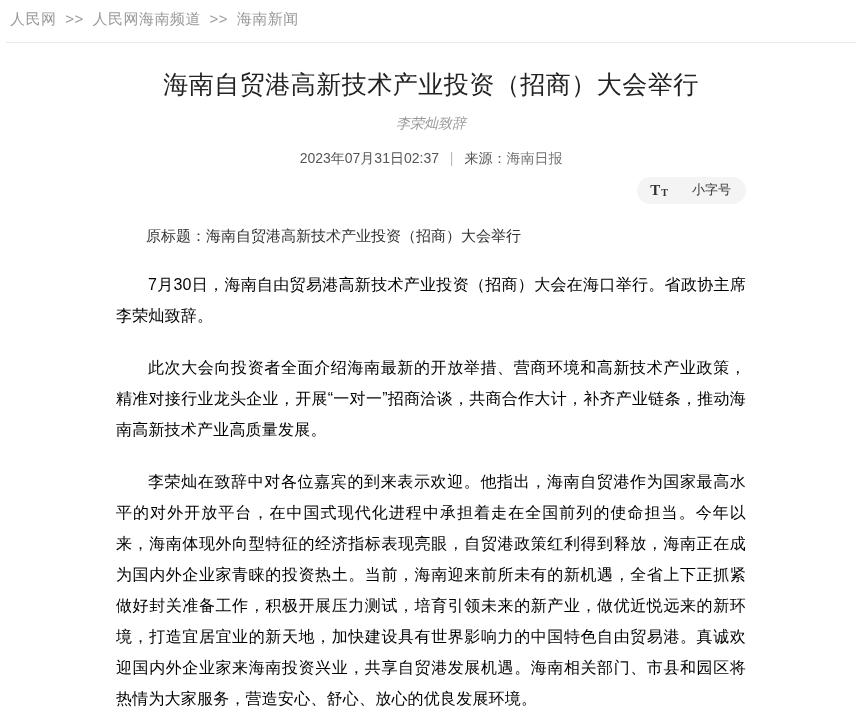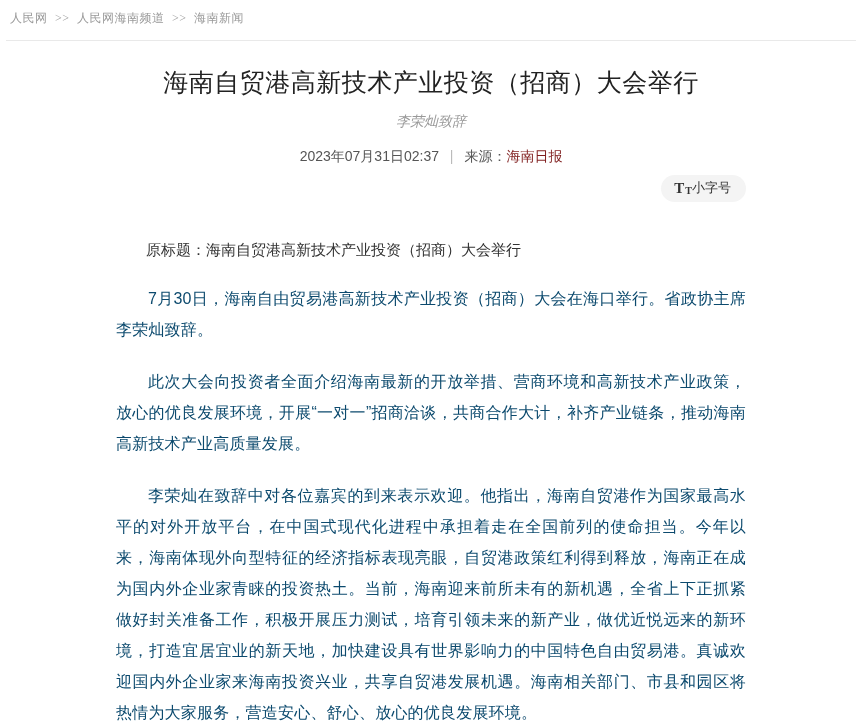--- a/index.html
+++ b/index.html
@@ -5,24 +5,23 @@
   * { margin: 0; padding: 0; box-sizing: border-box; }
   html, body {
     width: 862px; min-height: 725px;
     background: #ffffff;
     font-family: "Liberation Sans", "DejaVu Sans", sans-serif;
     color: #333;
   }
   
   .topbar {
     padding: 10px 20px 13px 10px;
-    font-size: 12px;
+    font-size: 15px;
     color: #999;
     letter-spacing: 0.5px;
-    font-family: Liberation Serif, serif;
   }
   .topbar a {
     color: #999; text-decoration: none; cursor: pointer;
   }
   .topbar .sep { color: #999; margin: 0 4px; }
   .top-divider {
     height: 0;
     border-top: 1px solid #e9e9e9;
     margin: 0 6px;
   }
@@ -47,21 +46,21 @@
     margin-top: 14px;
     font-style: italic;
   }
   .meta {
     text-align: center;
     color: #555;
     font-size: 14px;
     margin-top: 17px;
   }
   .meta .meta-sep { color: #bbb; margin: 0 7px; }
-  .meta a { color: #7f1d1d; text-decoration: none; cursor: pointer; font-family: Liberation Serif, serif; }
+  .meta a { color: #737373; text-decoration: none; cursor: pointer; font-family: Liberation Serif, serif; }
   .toolbar-row {
     display: flex;
     justify-content: flex-end;
     margin-top: 9px;
     padding-right: 0;
   }
   .font-size-pill {
     display: inline-flex;
     align-items: center;
     border: none;
@@ -75,32 +74,32 @@
   }
   .font-size-pill .t-big {
     font-family: "Liberation Serif", "DejaVu Serif", serif;
     font-size: 15px; font-weight: 700; color: #333;
   }
   .font-size-pill .t-small {
     font-family: "Liberation Serif", "DejaVu Serif", serif;
     font-size: 10px; font-weight: 700; color: #333;
     margin-left: 1px; align-self: flex-end; padding-bottom: 1px;
   }
-  .font-size-pill .pill-label { margin-left: 0; }
+  .font-size-pill .pill-label { margin-left: 24px; }
   .original-title {
-    margin-top: 36px;
+    margin-top: 20px;
     font-size: 15px;
     color: #333;
     text-indent: 2em;
     line-height: 24px;
   }
   .article p {
     font-size: 16px;
     line-height: 31px;
-    color: #0c4a6e;
+    color: #000000;
     text-indent: 2em;
     margin-top: 21px;
     text-align: justify;
     letter-spacing: 0.2px;
   }
 </style>
 </head>
 <body>
 
 <div class="topbar">
@@ -128,16 +127,16 @@
         <span class="t-small">T</span>
       <span class="pill-label">小字号</span>
     </button>
   </div>
 
   <div class="original-title">
     <span>原标题：</span><span>海南自贸港高新技术产业投资（招商）大会举行</span>
   </div>
 
   <p>7月30日，海南自由贸易港高新技术产业投资（招商）大会在海口举行。省政协主席李荣灿致辞。</p>
-  <p>此次大会向投资者全面介绍海南最新的开放举措、营商环境和高新技术产业政策，放心的优良发展环境，开展“一对一”招商洽谈，共商合作大计，补齐产业链条，推动海南高新技术产业高质量发展。</p>
+  <p>此次大会向投资者全面介绍海南最新的开放举措、营商环境和高新技术产业政策，精准对接行业龙头企业，开展“一对一”招商洽谈，共商合作大计，补齐产业链条，推动海南高新技术产业高质量发展。</p>
   <p>李荣灿在致辞中对各位嘉宾的到来表示欢迎。他指出，海南自贸港作为国家最高水平的对外开放平台，在中国式现代化进程中承担着走在全国前列的使命担当。今年以来，海南体现外向型特征的经济指标表现亮眼，自贸港政策红利得到释放，海南正在成为国内外企业家青睐的投资热土。当前，海南迎来前所未有的新机遇，全省上下正抓紧做好封关准备工作，积极开展压力测试，培育引领未来的新产业，做优近悦远来的新环境，打造宜居宜业的新天地，加快建设具有世界影响力的中国特色自由贸易港。真诚欢迎国内外企业家来海南投资兴业，共享自贸港发展机遇。海南相关部门、市县和园区将热情为大家服务，营造安心、舒心、放心的优良发展环境。</p>
 
 </div>
 
 </body></html>

